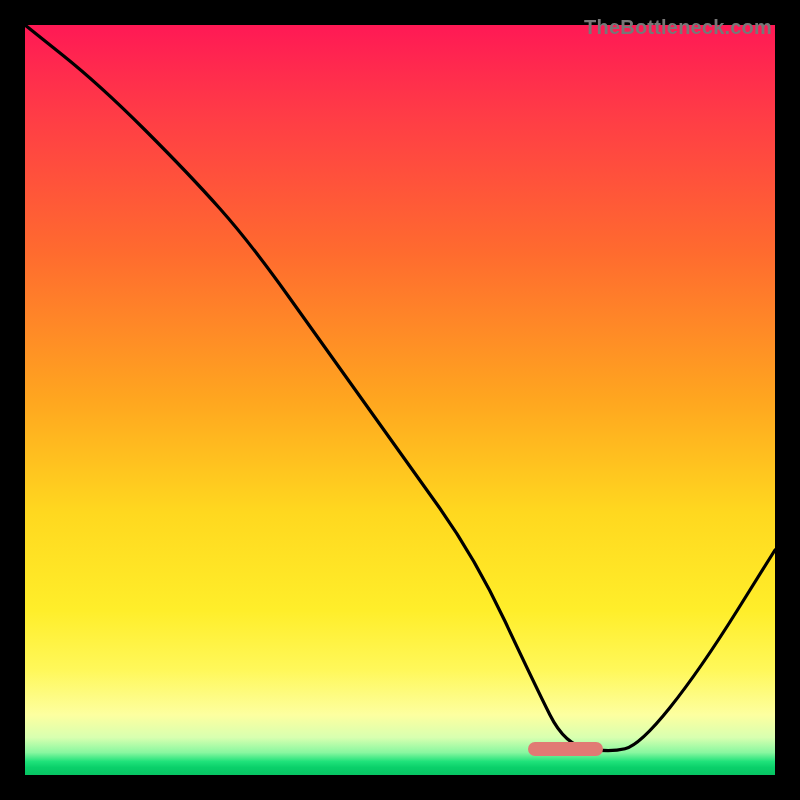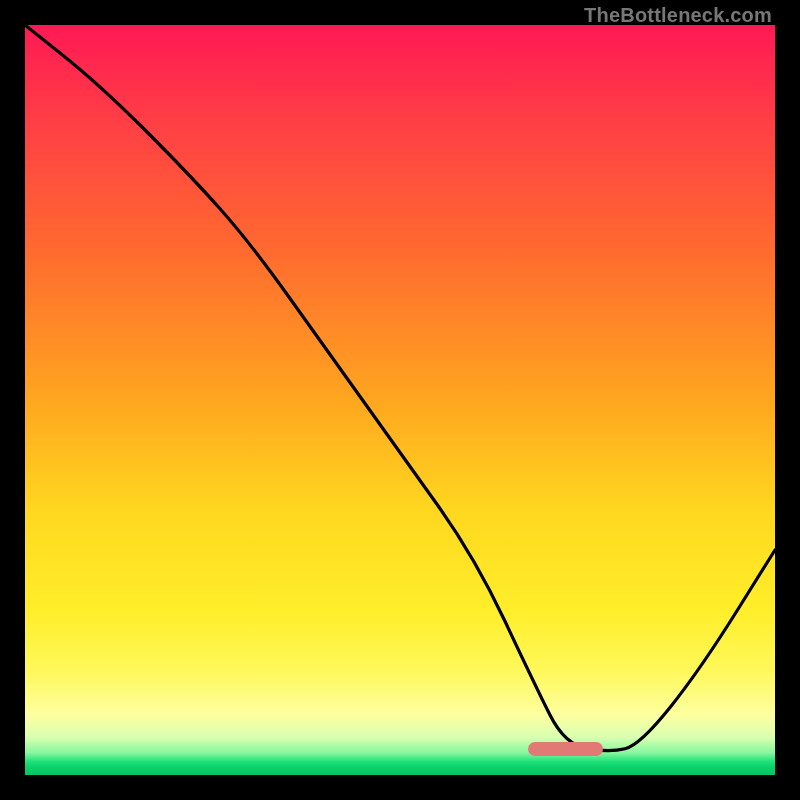--- a/index.html
+++ b/index.html
@@ -36,21 +36,21 @@
       #fdffa0 92%,
       #d8ffb0 95%,
       #89f7a0 97%,
       #1fe27a 98.2%,
       #0ad06a 99%,
       #07c463 100%
     );
   }
   .attribution {
     position: absolute;
-    top: 4px;
+    top: 16px;
     right: 28px;
     color: #777;
     font-size: 20px;
     font-weight: 600;
     letter-spacing: 0.2px;
     user-select: none;
   }
   
   .marker {
     position: absolute;

